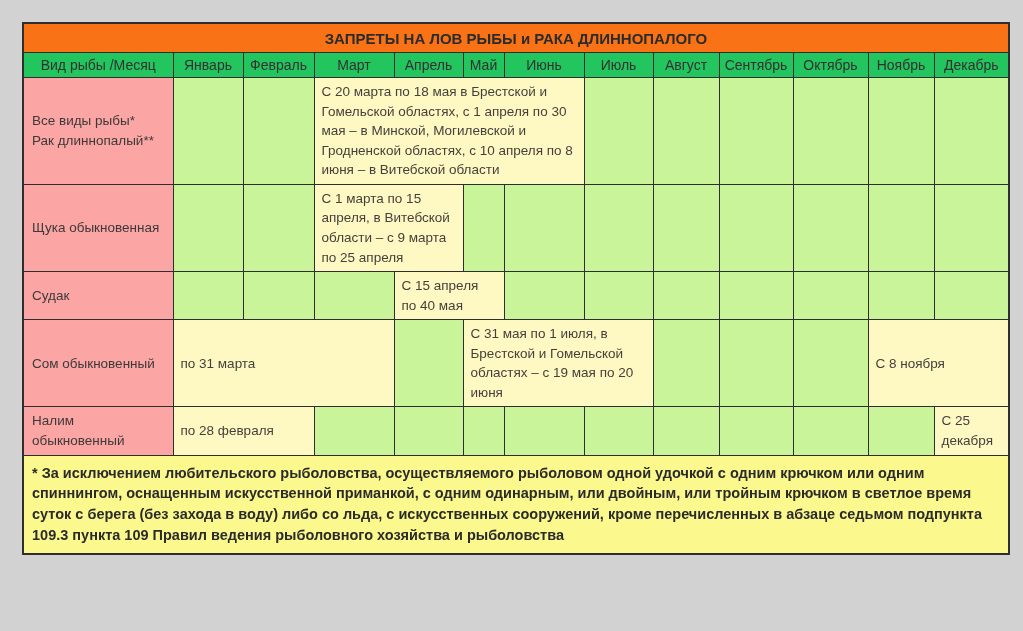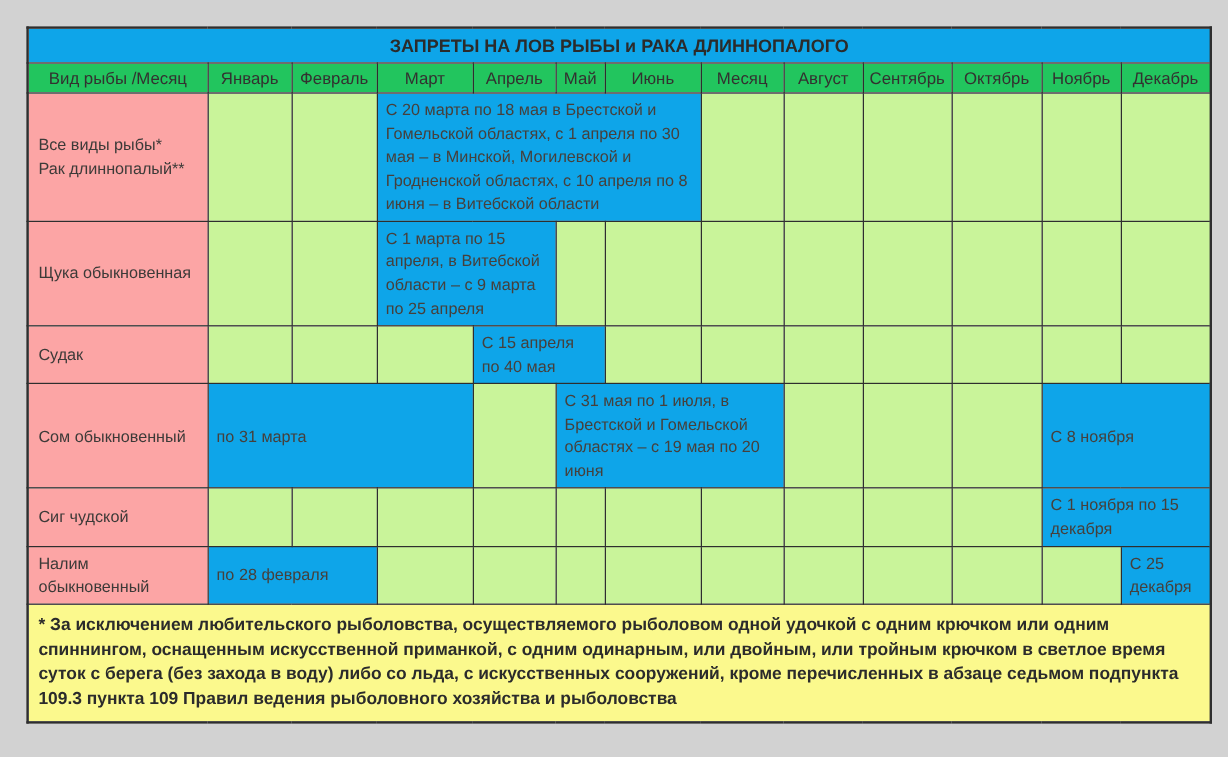--- a/index.html
+++ b/index.html
@@ -23,21 +23,21 @@
     border-collapse:collapse;
     table-layout:fixed;
     border:2px solid #2e2e2e;
   }
   .ban-table td, .ban-table th{
     border:1px solid #2e2e2e;
     vertical-align:middle;
     overflow:hidden;
   }
   .title-cell{
-    background:#0ea5e9;
+    background:#f97316;
     font-weight:bold;
     font-size:15px;
     text-align:center;
     height:26px;
     color:#2b2b2b;
   }
   .head-cell{
     background:#22c55e;
     font-weight:normal;
     font-size:14px;
@@ -48,21 +48,21 @@
   }
   .name-cell{
     background:#fca5a5;
     text-align:left;
     font-size:13.5px;
     padding:4px 6px 4px 8px;
     white-space:pre-line;
     line-height:1.45;
   }
   .cell-green{ background:#c9f49a; }
-  .cell-pink{ background:#0ea5e9; }
+  .cell-pink{ background:#fef9c3; }
   .ban-text{
     text-align:left;
     font-size:13.5px;
     line-height:1.45;
     padding:4px 7px;
     color:#46403c;
   }
   .footnote-cell{
     background:#fbf98d;
     font-weight:bold;
@@ -99,21 +99,21 @@
         <td class="title-cell" colspan="13">ЗАПРЕТЫ НА ЛОВ РЫБЫ и РАКА ДЛИННОПАЛОГО</td>
       </tr>
       <tr>
         <th class="head-cell">Вид рыбы /Месяц</th>
       <th class="head-cell">Январь</th>
           <th class="head-cell">Февраль</th>
           <th class="head-cell">Март</th>
           <th class="head-cell">Апрель</th>
           <th class="head-cell">Май</th>
           <th class="head-cell">Июнь</th>
-          <th class="head-cell">Месяц</th>
+          <th class="head-cell">Июль</th>
           <th class="head-cell">Август</th>
           <th class="head-cell">Сентябрь</th>
           <th class="head-cell">Октябрь</th>
           <th class="head-cell">Ноябрь</th>
           <th class="head-cell">Декабрь</th>
         </tr>
     </thead>
     <tbody>
         <tr style="height: 102px;">
           <td class="name-cell">Все виды рыбы*
@@ -159,34 +159,20 @@
         <tr style="height: 75px;">
           <td class="name-cell">Сом обыкновенный</td>
           <td colspan="3" class="ban-text cell-pink">по 31 марта</td>
           <td class="cell-green"></td>
           <td colspan="3" class="ban-text cell-pink">С 31 мая по 1 июля, в Брестской и Гомельской областях – с 19 мая по 20 июня</td>
           <td class="cell-green"></td>
           <td class="cell-green"></td>
           <td class="cell-green"></td>
           <td colspan="2" class="ban-text cell-pink">С 8 ноября</td>
         </tr>
-        <tr style="height: 43px;">
-          <td class="name-cell">Сиг чудской</td>
-          <td class="cell-green"></td>
-          <td class="cell-green"></td>
-          <td class="cell-green"></td>
-          <td class="cell-green"></td>
-          <td class="cell-green"></td>
-          <td class="cell-green"></td>
-          <td class="cell-green"></td>
-          <td class="cell-green"></td>
-          <td class="cell-green"></td>
-          <td class="cell-green"></td>
-          <td colspan="2" class="ban-text cell-pink">С 1 ноября по 15 декабря</td>
-        </tr>
         <tr style="height: 45px;">
           <td class="name-cell">Налим обыкновенный</td>
           <td colspan="2" class="ban-text cell-pink">по 28 февраля</td>
           <td class="cell-green"></td>
           <td class="cell-green"></td>
           <td class="cell-green"></td>
           <td class="cell-green"></td>
           <td class="cell-green"></td>
           <td class="cell-green"></td>
           <td class="cell-green"></td>

